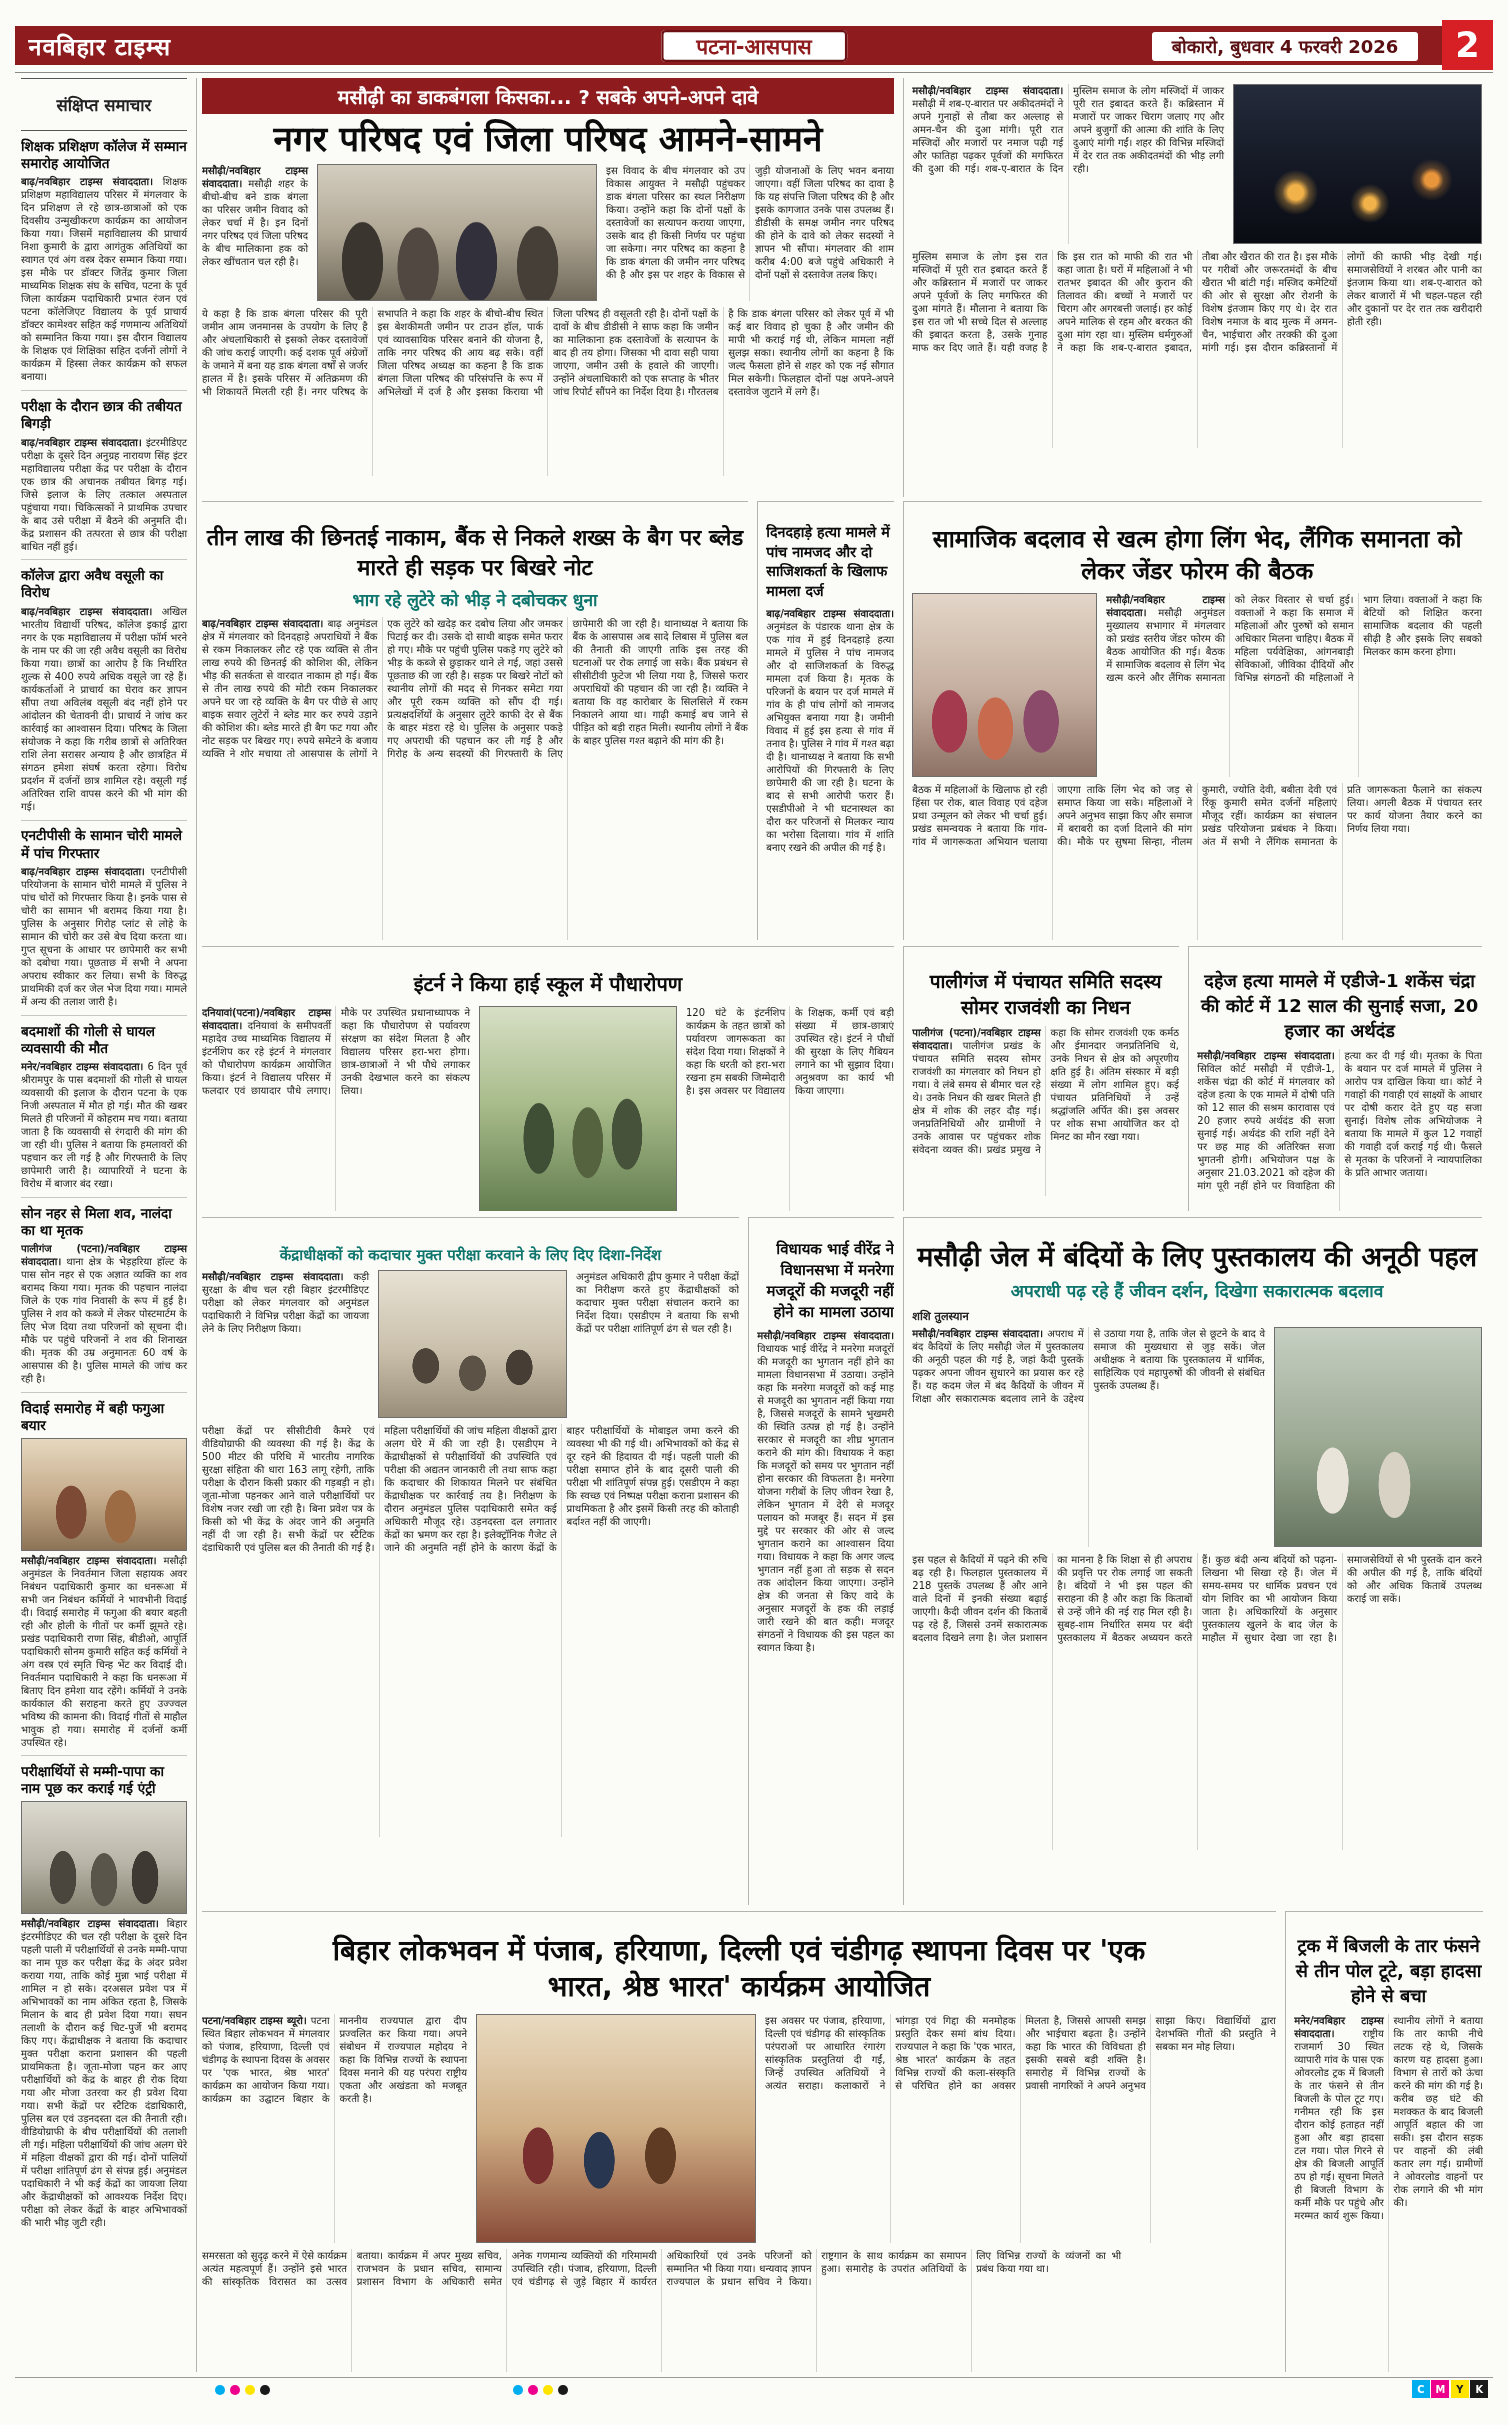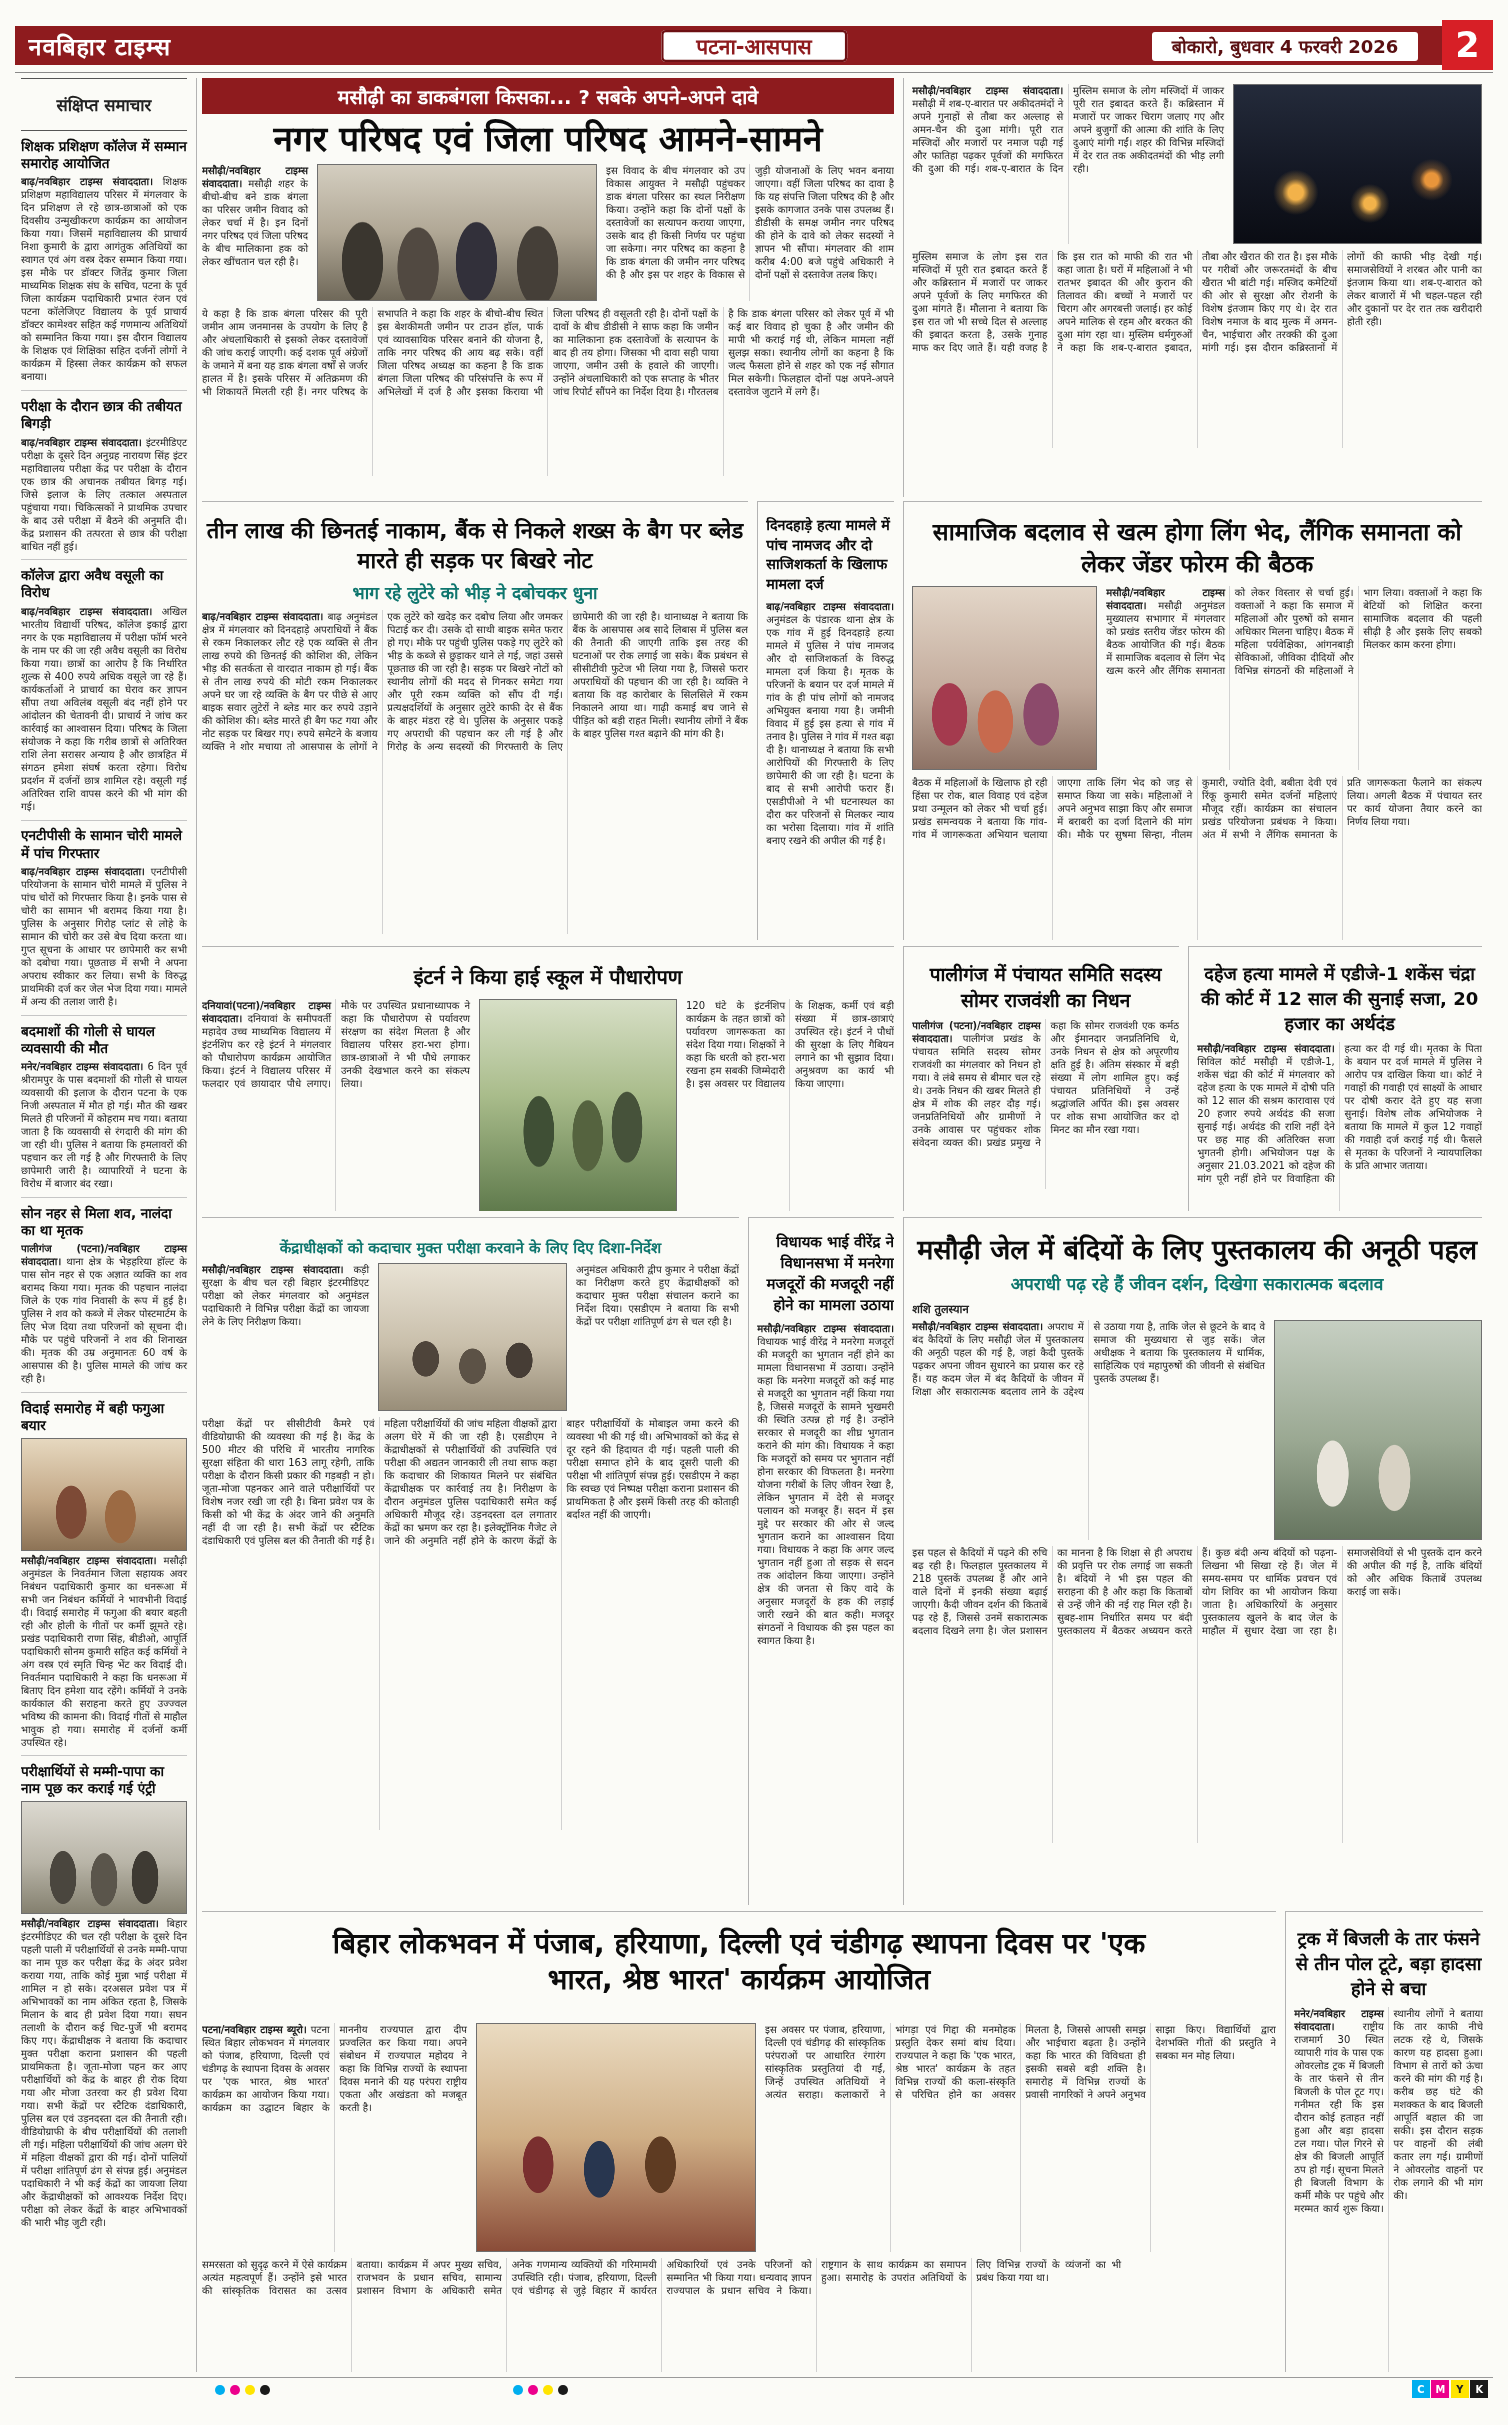--- a/index.html
+++ b/index.html
@@ -6,21 +6,21 @@
   body{background:#d9d9d9;font-family:"DejaVu Sans","Liberation Sans",sans-serif}
   .page{position:relative;width:1508px;height:2426px;background:#fbfbf7;margin:0 auto;overflow:hidden;color:#141414}
   .masthead{position:absolute;left:15px;top:26px;width:1478px;height:39px;background:#8e1b1e;display:flex;align-items:center}
   .brand{color:#fff;font-size:23.4px;font-weight:bold;padding-left:13.6px;letter-spacing:0.8px;white-space:nowrap}
   .badge{position:absolute;left:50%;top:3.8px;transform:translateX(-50%);background:#fff;color:#8e1b1e;font-size:21px;font-weight:bold;padding:2.3px 35px;border-radius:4.5px;box-shadow:0 0 0 2.3px #6d1013 inset;white-space:nowrap}
   .edition{position:absolute;right:75px;top:6px;background:#fff;color:#5a1012;font-size:18px;font-weight:bold;padding:2.3px 19.6px;border-radius:3px;white-space:nowrap}
   .pageno{position:absolute;right:0;top:-6px;width:51px;height:50px;background:#d71f26;color:#fff;font-size:35px;font-weight:bold;display:flex;align-items:center;justify-content:center}
   .headrule{position:absolute;left:15px;width:1478px;top:72px;border-top:1.5px solid #8a8a8a}
   .art{position:absolute;overflow:hidden}
   .bl{border-left:0.8px solid #b3b3b3;padding-left:8.3px}
-  .bt{border-top:0.8px solid #b3b3b3;padding-top:14px}
+  .bt{border-top:0.8px solid #b3b3b3;padding-top:21px}
   .body{font-size:10px;line-height:13px;text-align:justify;color:#1c1c1c;column-gap:9.8px;column-rule:0.8px solid #d2d2d2}
   .c2{column-count:2}.c3{column-count:3}.c4{column-count:4}.c7{column-count:7}
   .dl{font-weight:bold}
   .hl{font-weight:bold;color:#0b0b0b;text-align:center}
   .sub{color:#0f766e;font-weight:bold;text-align:center}
   .kicker{background:#8e1b1e;color:#fff;font-size:19.6px;font-weight:bold;text-align:center;padding:4.5px 0}
   .redbar{background:linear-gradient(90deg,#7c1113,#cf2a22 18%,#cf2a22 82%,#7c1113);color:#fff;font-size:16.6px;font-weight:bold;text-align:center;padding:3.8px 0;margin:4.5px 0}
   .row{display:flex;gap:9px}
   .photo{border:0.8px solid #6f6f6f;flex-shrink:0}
   .p1{background:radial-gradient(ellipse 35px 68px at 16% 72%,#3a362f 0 58%,transparent 60%),radial-gradient(ellipse 35px 68px at 36% 76%,#514941 0 58%,transparent 60%),radial-gradient(ellipse 35px 68px at 57% 72%,#32303a 0 58%,transparent 60%),radial-gradient(ellipse 35px 68px at 79% 75%,#453f38 0 58%,transparent 60%),linear-gradient(180deg,#d4cec0 0%,#b0a795 50%,#6f6859 100%)}
@@ -178,21 +178,21 @@
     <div class="byline">शशि तुलस्यान</div>
     <div class="row" style="height:220px">
       <div class="body c2" style="flex:1"><span class="dl">मसौढ़ी/नवबिहार टाइम्स संवाददाता।</span> <span>अपराध में बंद कैदियों के लिए मसौढ़ी जेल में पुस्तकालय की अनूठी पहल की गई है, जहां कैदी पुस्तकें पढ़कर अपना जीवन सुधारने का प्रयास कर रहे हैं। यह कदम जेल में बंद कैदियों के जीवन में शिक्षा और सकारात्मक बदलाव लाने के उद्देश्य से उठाया गया है, ताकि जेल से छूटने के बाद वे समाज की मुख्यधारा से जुड़ सकें। जेल अधीक्षक ने बताया कि पुस्तकालय में धार्मिक, साहित्यिक एवं महापुरुषों की जीवनी से संबंधित पुस्तकें उपलब्ध हैं।</span></div>
       <div class="photo p6" style="width:208px;height:220px"></div>
     </div>
     <div class="body c4" style="height:297px;margin-top:6px">इस पहल से कैदियों में पढ़ने की रुचि बढ़ रही है। फिलहाल पुस्तकालय में 218 पुस्तकें उपलब्ध हैं और आने वाले दिनों में इनकी संख्या बढ़ाई जाएगी। कैदी जीवन दर्शन की किताबें पढ़ रहे हैं, जिससे उनमें सकारात्मक बदलाव दिखने लगा है। जेल प्रशासन का मानना है कि शिक्षा से ही अपराध की प्रवृत्ति पर रोक लगाई जा सकती है। बंदियों ने भी इस पहल की सराहना की है और कहा कि किताबों से उन्हें जीने की नई राह मिल रही है। सुबह-शाम निर्धारित समय पर बंदी पुस्तकालय में बैठकर अध्ययन करते हैं। कुछ बंदी अन्य बंदियों को पढ़ना-लिखना भी सिखा रहे हैं। जेल में समय-समय पर धार्मिक प्रवचन एवं योग शिविर का भी आयोजन किया जाता है। अधिकारियों के अनुसार पुस्तकालय खुलने के बाद जेल के माहौल में सुधार देखा जा रहा है। समाजसेवियों से भी पुस्तकें दान करने की अपील की गई है, ताकि बंदियों को और अधिक किताबें उपलब्ध कराई जा सकें।</div>
   </section>
 
   <section class="art bt" style="left:202px;top:1911px;width:1074px;height:461px">
     <h1 class="hl" style="font-size:28px;line-height:36px;max-width:852px;margin:0 auto">बिहार लोकभवन में पंजाब, हरियाणा, दिल्ली एवं चंडीगढ़ स्थापना दिवस पर 'एक भारत, श्रेष्ठ भारत' कार्यक्रम आयोजित</h1>
-    <div class="row" style="height:229px;margin-top:25px">
+    <div class="row" style="height:229px;margin-top:9px">
       <div class="body c2" style="width:265px"><span class="dl">पटना/नवबिहार टाइम्स ब्यूरो।</span> <span>पटना स्थित बिहार लोकभवन में मंगलवार को पंजाब, हरियाणा, दिल्ली एवं चंडीगढ़ के स्थापना दिवस के अवसर पर 'एक भारत, श्रेष्ठ भारत' कार्यक्रम का आयोजन किया गया। कार्यक्रम का उद्घाटन बिहार के माननीय राज्यपाल द्वारा दीप प्रज्वलित कर किया गया। अपने संबोधन में राज्यपाल महोदय ने कहा कि विभिन्न राज्यों के स्थापना दिवस मनाने की यह परंपरा राष्ट्रीय एकता और अखंडता को मजबूत करती है।</span></div>
       <div class="photo p7" style="width:280px;height:229px"></div>
       <div class="body c4" style="flex:1">इस अवसर पर पंजाब, हरियाणा, दिल्ली एवं चंडीगढ़ की सांस्कृतिक परंपराओं पर आधारित रंगारंग सांस्कृतिक प्रस्तुतियां दी गईं, जिन्हें उपस्थित अतिथियों ने अत्यंत सराहा। कलाकारों ने भांगड़ा एवं गिद्दा की मनमोहक प्रस्तुति देकर समां बांध दिया। राज्यपाल ने कहा कि 'एक भारत, श्रेष्ठ भारत' कार्यक्रम के तहत विभिन्न राज्यों की कला-संस्कृति से परिचित होने का अवसर मिलता है, जिससे आपसी समझ और भाईचारा बढ़ता है। उन्होंने कहा कि भारत की विविधता ही इसकी सबसे बड़ी शक्ति है। समारोह में विभिन्न राज्यों के प्रवासी नागरिकों ने अपने अनुभव साझा किए। विद्यार्थियों द्वारा देशभक्ति गीतों की प्रस्तुति ने सबका मन मोह लिया।</div>
     </div>
     <div class="body c7" style="height:127px;margin-top:6px">समरसता को सुदृढ़ करने में ऐसे कार्यक्रम अत्यंत महत्वपूर्ण हैं। उन्होंने इसे भारत की सांस्कृतिक विरासत का उत्सव बताया। कार्यक्रम में अपर मुख्य सचिव, राजभवन के प्रधान सचिव, सामान्य प्रशासन विभाग के अधिकारी समेत अनेक गणमान्य व्यक्तियों की गरिमामयी उपस्थिति रही। पंजाब, हरियाणा, दिल्ली एवं चंडीगढ़ से जुड़े बिहार में कार्यरत अधिकारियों एवं उनके परिजनों को सम्मानित भी किया गया। धन्यवाद ज्ञापन राज्यपाल के प्रधान सचिव ने किया। राष्ट्रगान के साथ कार्यक्रम का समापन हुआ। समारोह के उपरांत अतिथियों के लिए विभिन्न राज्यों के व्यंजनों का भी प्रबंध किया गया था।</div>
   </section>
 
   <section class="art bt bl" style="left:1285px;top:1911px;width:198px;height:461px">
     <h2 class="hl" style="font-size:18px;line-height:25px">ट्रक में बिजली के तार फंसने से तीन पोल टूटे, बड़ा हादसा होने से बचा</h2>
     <div class="body c2" style="height:366px;margin-top:6px"><span class="dl">मनेर/नवबिहार टाइम्स संवाददाता।</span> <span>राष्ट्रीय राजमार्ग 30 स्थित व्यापारी गांव के पास एक ओवरलोड ट्रक में बिजली के तार फंसने से तीन बिजली के पोल टूट गए। गनीमत रही कि इस दौरान कोई हताहत नहीं हुआ और बड़ा हादसा टल गया। पोल गिरने से क्षेत्र की बिजली आपूर्ति ठप हो गई। सूचना मिलते ही बिजली विभाग के कर्मी मौके पर पहुंचे और मरम्मत कार्य शुरू किया। स्थानीय लोगों ने बताया कि तार काफी नीचे लटक रहे थे, जिसके कारण यह हादसा हुआ। विभाग से तारों को ऊंचा करने की मांग की गई है। करीब छह घंटे की मशक्कत के बाद बिजली आपूर्ति बहाल की जा सकी। इस दौरान सड़क पर वाहनों की लंबी कतार लग गई। ग्रामीणों ने ओवरलोड वाहनों पर रोक लगाने की भी मांग की।</span></div>

